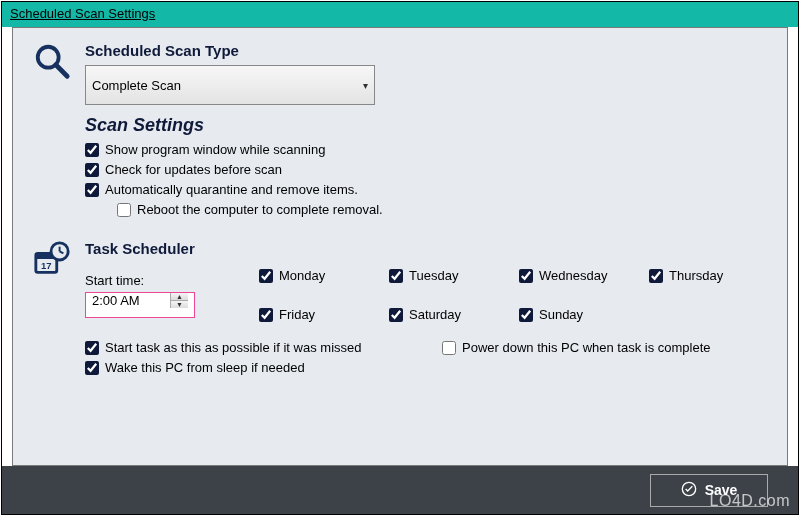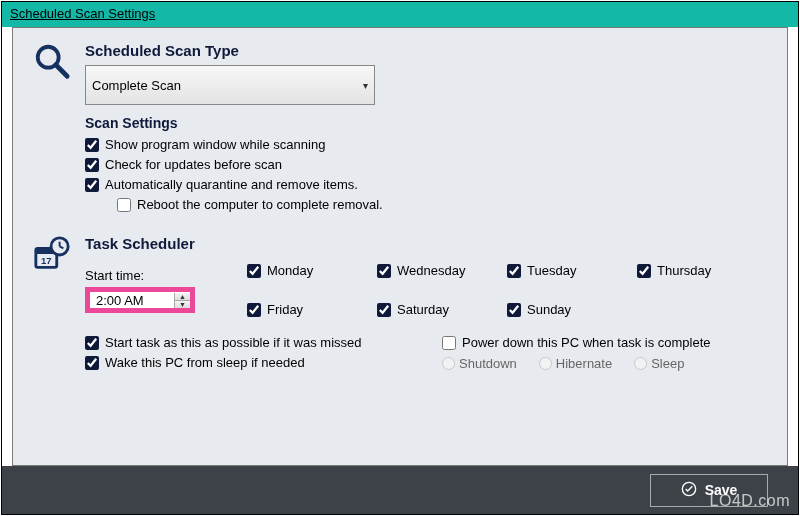--- a/index.html
+++ b/index.html
@@ -45,23 +45,24 @@
 .icon-col { width: 40px; flex-shrink: 0; text-align: right; }
 .body-col { flex: 1; }
 .heading {
   font-weight: 700;
   font-size: 15px;
   color: #0f1a3a;
   margin-bottom: 6px;
 }
 .subheading {
   font-weight: 700;
-  font-size: 14px;
+  font-size: 18px;
   color: #0f1a3a;
   margin: 10px 0 6px 0;
+  font-style: italic;
 }
 .select-wrap {
   display: inline-flex;
   align-items: center;
   border: 1px solid #888;
   background: linear-gradient(#f7f7f7,#e3e3e3);
   width: 290px;
   height: 40px;
   padding: 0 6px;
   justify-content: space-between;
@@ -79,33 +80,33 @@
 input[type=checkbox] {
   width: 14px; height: 14px;
   accent-color: #0f1a3a;
 }
 input[type=radio] {
   width: 13px; height: 13px;
 }
 .sched-row {
   display: flex;
   align-items: center;
-  gap: 32px;
+  gap: 44px;
   margin: 6px 0;
 }
 .start-col {
   display: flex;
   flex-direction: column;
   gap: 4px;
   width: 130px;
 }
 .time-input {
   display: inline-flex;
-  align-items: flex-end;
-  border: 5px solid #ec4899;
+  align-items: flex-start;
+  border: 1px solid #ec4899;
   background: #fff;
   width: 110px;
   height: 26px;
 }
 .time-input input {
   border: none;
   outline: none;
   width: 84px;
   padding: 0 6px;
   font-size: 13px;
@@ -254,25 +255,25 @@
               </div>
             </div>
           </div>
           <div class="days-grid">
             <label class="check-row">
                 <input type="checkbox" checked="" style="">
                 <span>Monday</span>
               </label>
             <label class="check-row">
                 <input type="checkbox" checked="" style="">
+                <span>Tuesday</span>
+              </label>
+            <label class="check-row">
+                <input type="checkbox" checked="" style="">
                 <span>Wednesday</span>
-              </label>
-            <label class="check-row">
-                <input type="checkbox" checked="" style="">
-                <span>Tuesday</span>
               </label>
             <label class="check-row">
                 <input type="checkbox" checked="" style="">
                 <span>Thursday</span>
               </label>
             <label class="check-row">
                 <input type="checkbox" checked="" style="">
                 <span>Friday</span>
               </label>
             <label class="check-row">
@@ -295,34 +296,20 @@
             <label class="check-row">
               <input type="checkbox" checked="" style="">
               <span>Wake this PC from sleep if needed</span>
             </label>
           </div>
           <div class="lower-col">
             <label class="check-row">
               <input type="checkbox" style="">
               <span>Power down this PC when task is complete</span>
             </label>
-            <div class="radio-row">
-              <label>
-                  <input type="radio" name="pd" disabled="" style="">
-                  <span>Shutdown</span>
-                </label>
-              <label>
-                  <input type="radio" name="pd" disabled="" style="">
-                  <span>Hibernate</span>
-                </label>
-              <label>
-                  <input type="radio" name="pd" disabled="" style="">
-                  <span>Sleep</span>
-                </label>
-            </div>
           </div>
         </div>
 
       </div>
     </div>
 
   </div>
 
   <div class="footer">
     <button class="btn">

